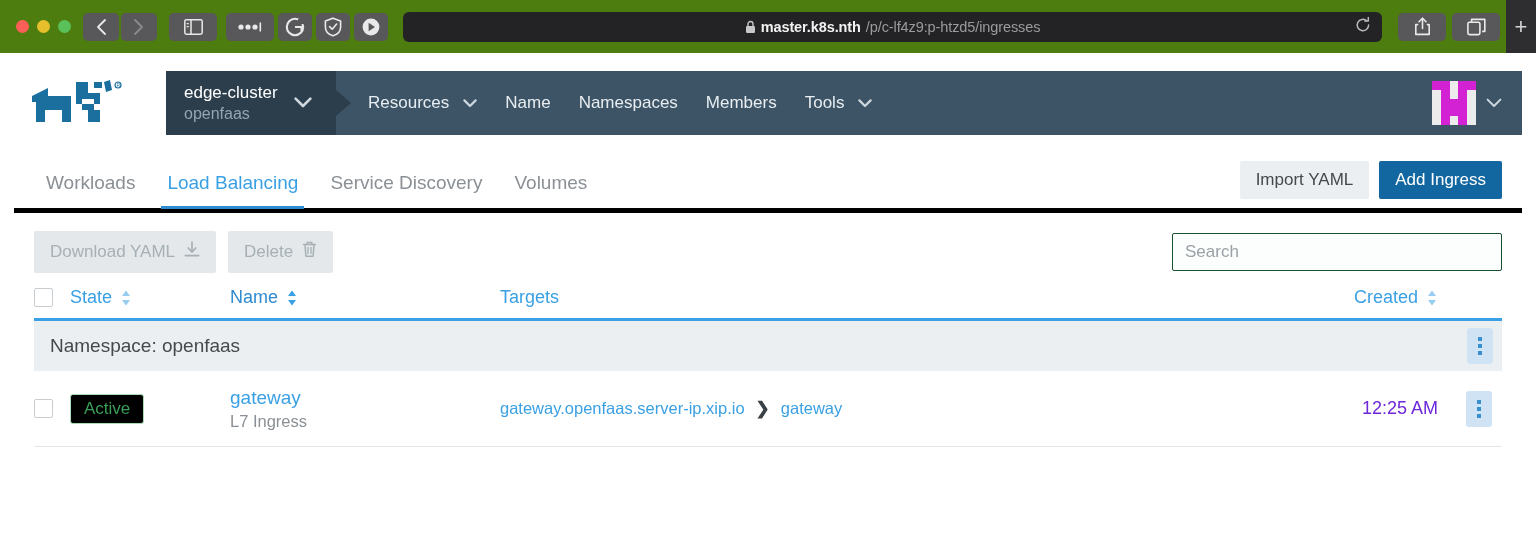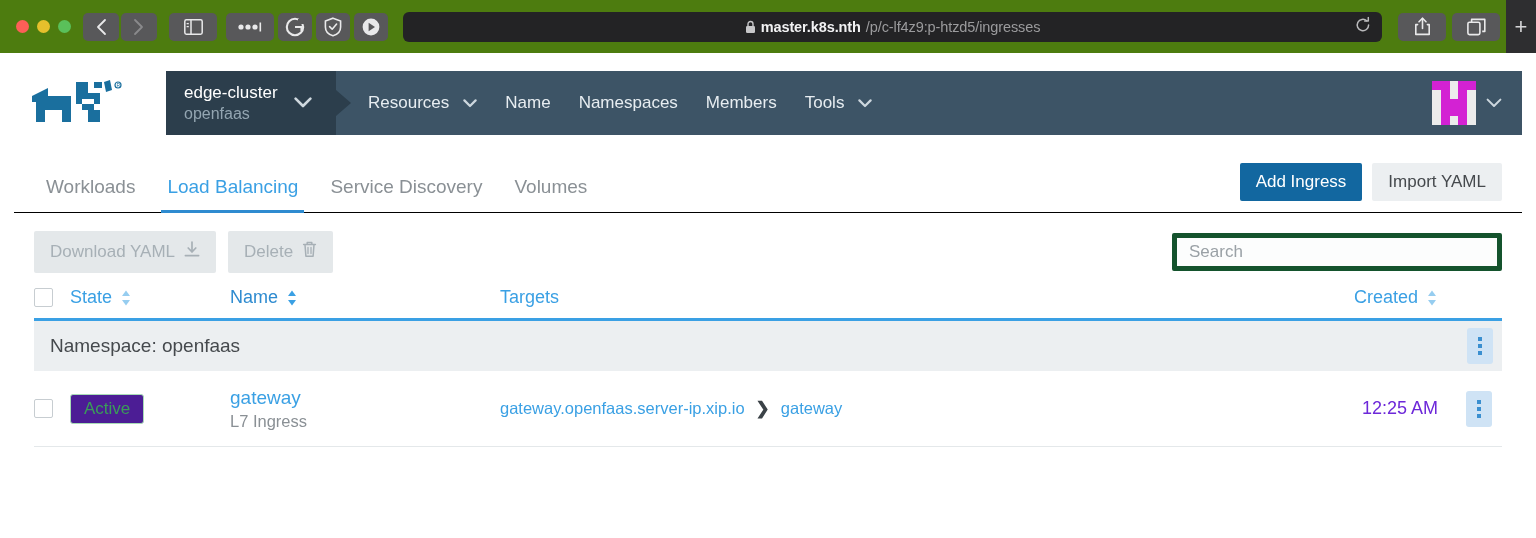--- a/index.html
+++ b/index.html
@@ -122,21 +122,21 @@
   .avatar-box {
     display: flex; align-items: center; gap: 10px;
     margin-left: auto; padding-right: 20px;
   }
   .avatar { width: 44px; height: 44px; display: block; }
 
   
   .tabs-row {
     display: flex; align-items: center;
     margin-top: 22px;
-    border-bottom: 1px solid #000000;
+    border-bottom: 5px solid #000000;
     padding: 0 20px;
     position: relative;
     height: 56px;
   }
   .tabs { display: flex; align-items: flex-end; height: 100%; gap: 0; }
   .tab {
     font-size: 19px; color: #8a9095;
     padding: 0 16px 14px 16px;
     align-self: flex-end;
     cursor: pointer;
@@ -168,21 +168,21 @@
   .btn-disabled {
     background: #e4e8ea; color: #a7b0b6;
     display: flex; align-items: center; gap: 9px;
     font-size: 17px; padding: 10px 16px; border-radius: 2px;
     cursor: default;
   }
   .btn-disabled + .btn-disabled { margin-left: 12px; }
   .search-box {
     margin-left: auto;
     width: 330px; height: 38px;
-    border: 5px solid #14532d;
+    border: 1px solid #14532d;
     border-radius: 2px;
     background: #fcfdfd;
     padding: 0 12px;
     font-size: 17px;
     color: #6d7479;
     font-family: "Liberation Sans", sans-serif;
     outline: none;
   }
   .search-box::placeholder { color: #9aa1a6; }
 
@@ -225,21 +225,21 @@
   .group-label { padding-left: 16px; }
 
   .data-row {
     display: flex; align-items: center;
     height: 76px;
     border-bottom: 1px solid #e4e8ea;
   }
   .badge {
     display: inline-block;
     border: 1px solid #a8dcb6;
-    background: #4c1d95;
+    background: #000000;
     color: #3a9d58;
     border-radius: 3px;
     font-size: 17px;
     padding: 4px 13px;
   }
   .name-cell { display: flex; flex-direction: column; gap: 3px; }
   .name-link { color: #3aa0e4; font-size: 19px; cursor: pointer; }
   .name-sub { color: #8a9095; font-size: 16.5px; }
   .targets-cell {
     display: flex; align-items: center; gap: 11px;
@@ -450,22 +450,22 @@
   </div>
 
   <div class="tabs-row">
     <div class="tabs">
       <div class="tab">Workloads</div>
       <div class="tab active">Load Balancing</div>
       <div class="tab">Service Discovery</div>
       <div class="tab">Volumes</div>
     </div>
     <div class="tab-actions">
+      <button class="btn btn-light">Import YAML</button>
       <button class="btn btn-primary">Add Ingress</button>
-      <button class="btn btn-light">Import YAML</button>
     </div>
   </div>
 
   <div class="toolbar">
     <div class="btn-disabled">
       <span>Download YAML</span>
       <span>
         <svg width="16" height="17" viewBox="0 0 16 17">
             <path d="M8 1 L8 10.4" fill="none" stroke="currentColor" stroke-width="1.7" stroke-linecap="round"></path>
             <path d="M4.2 7 L8 10.8 L11.8 7" fill="none" stroke="currentColor" stroke-width="1.7" stroke-linecap="round" stroke-linejoin="round"></path>

